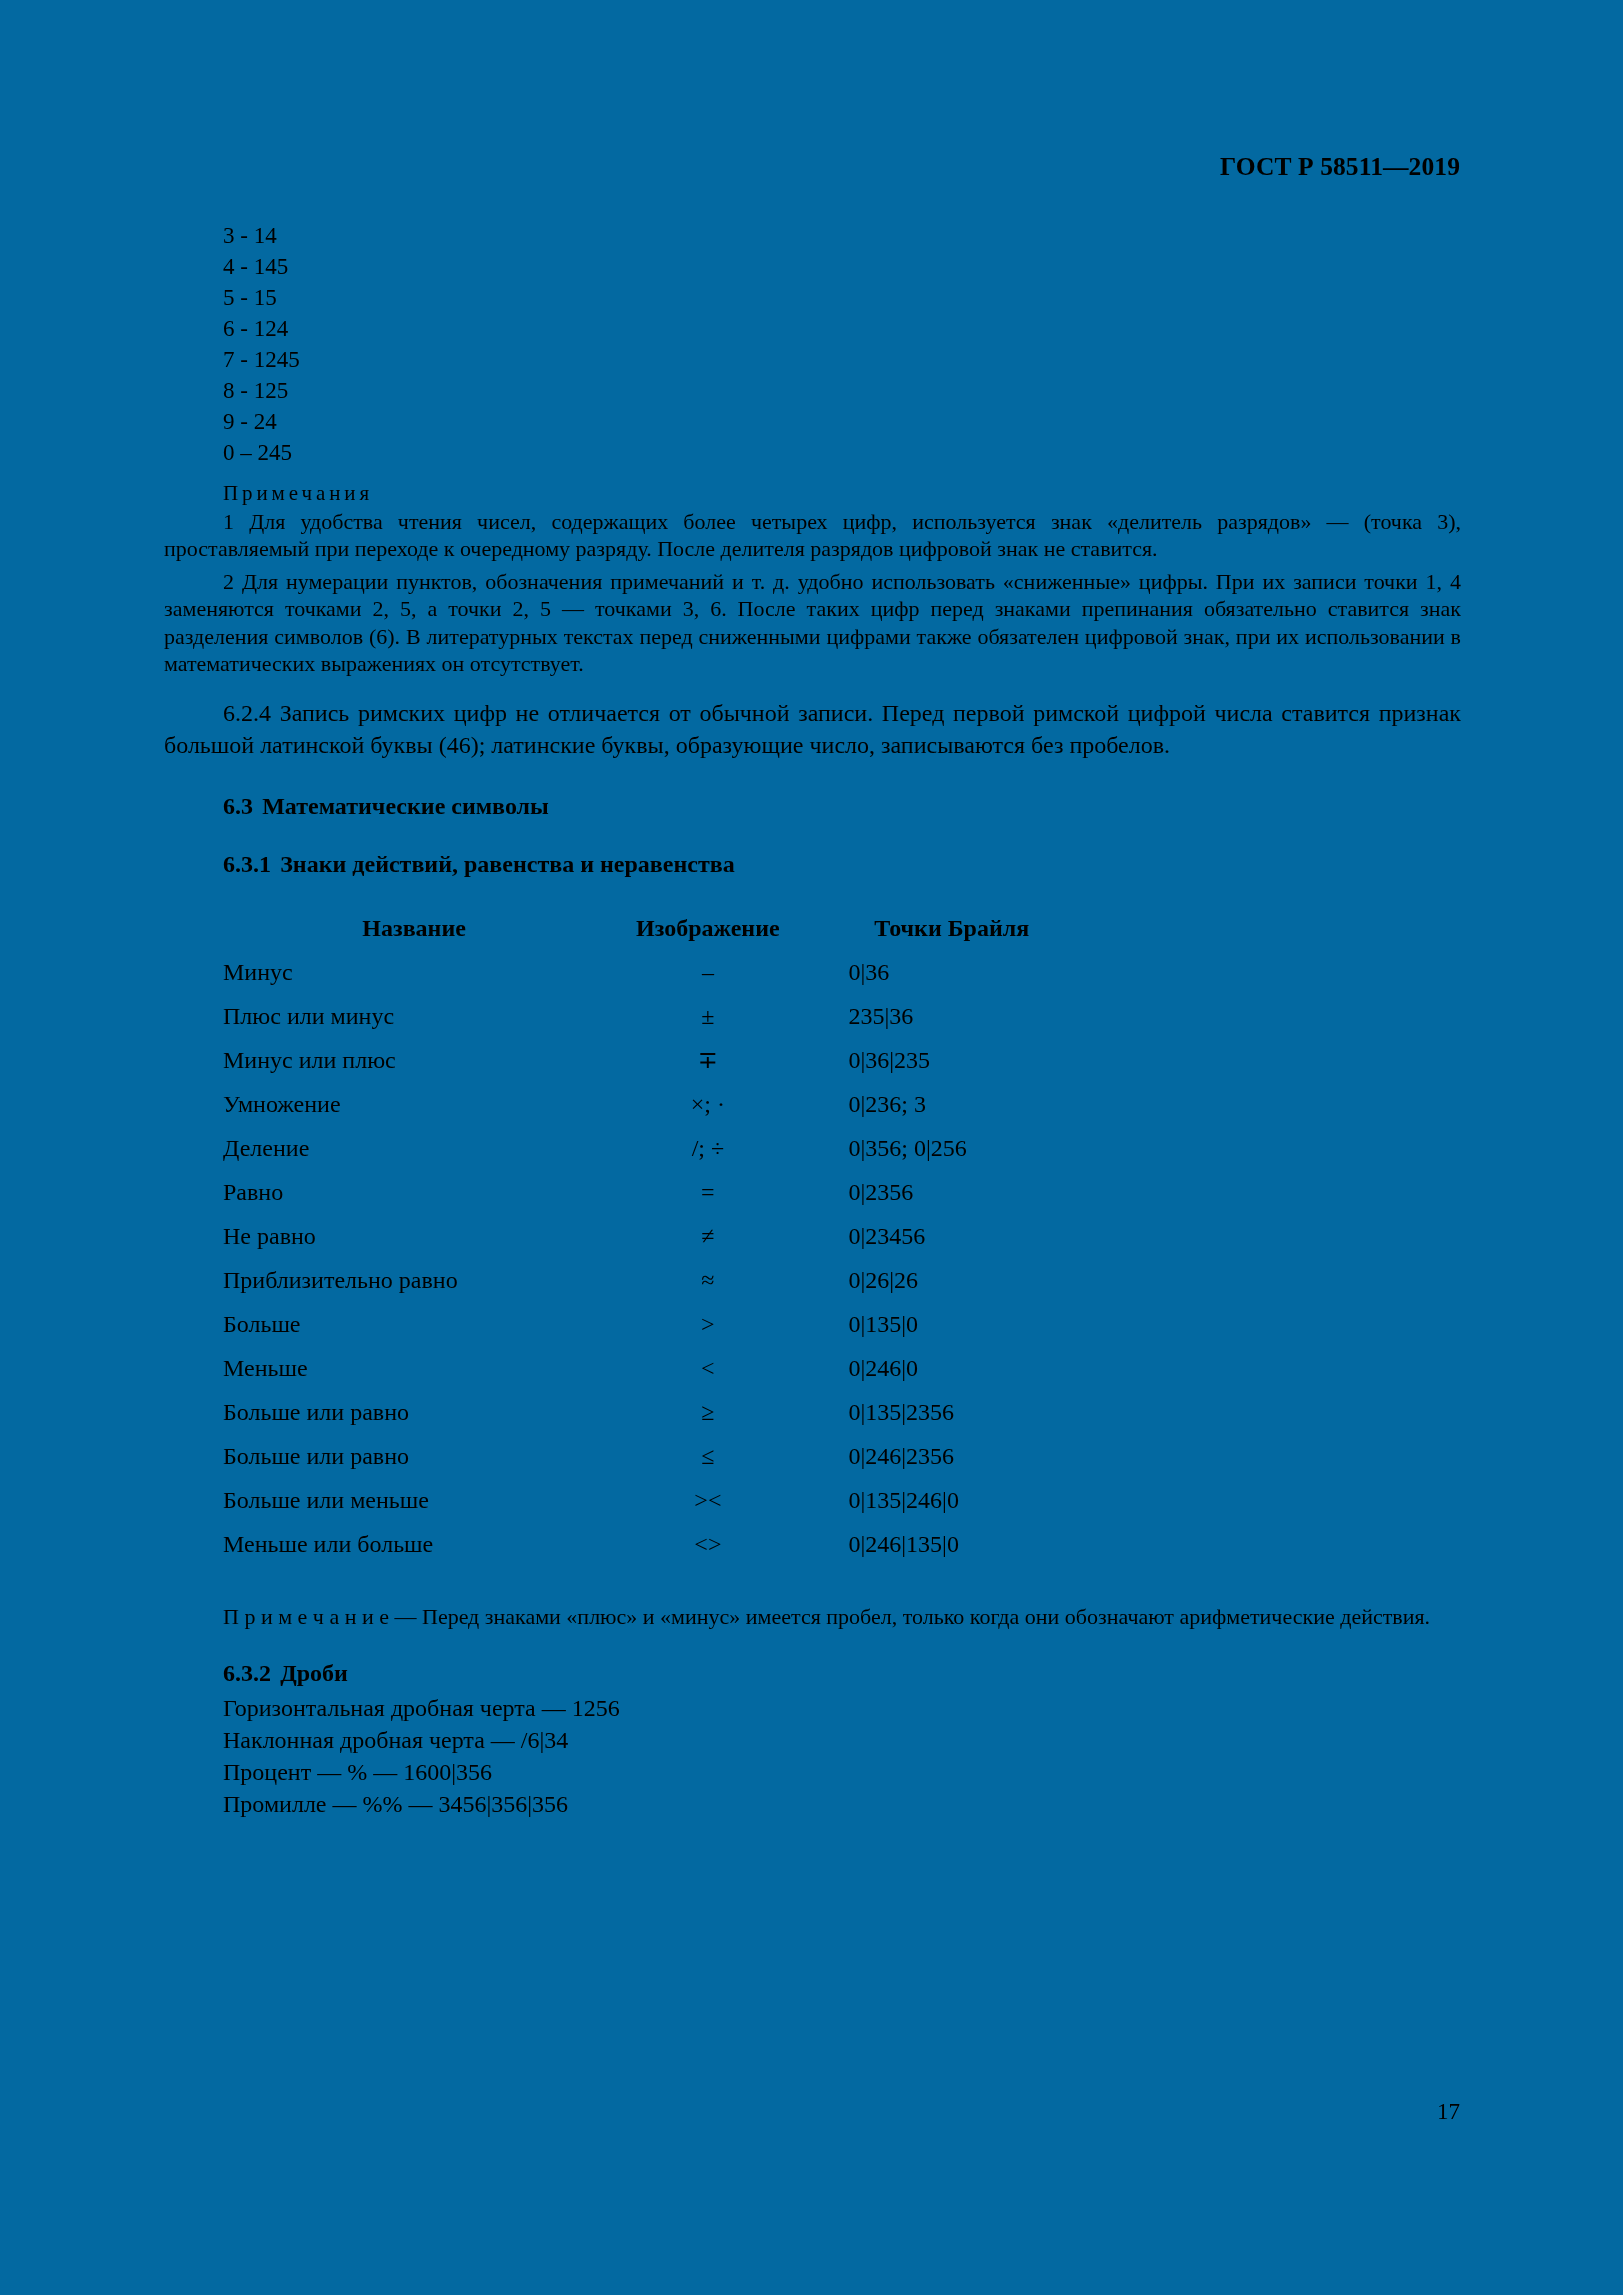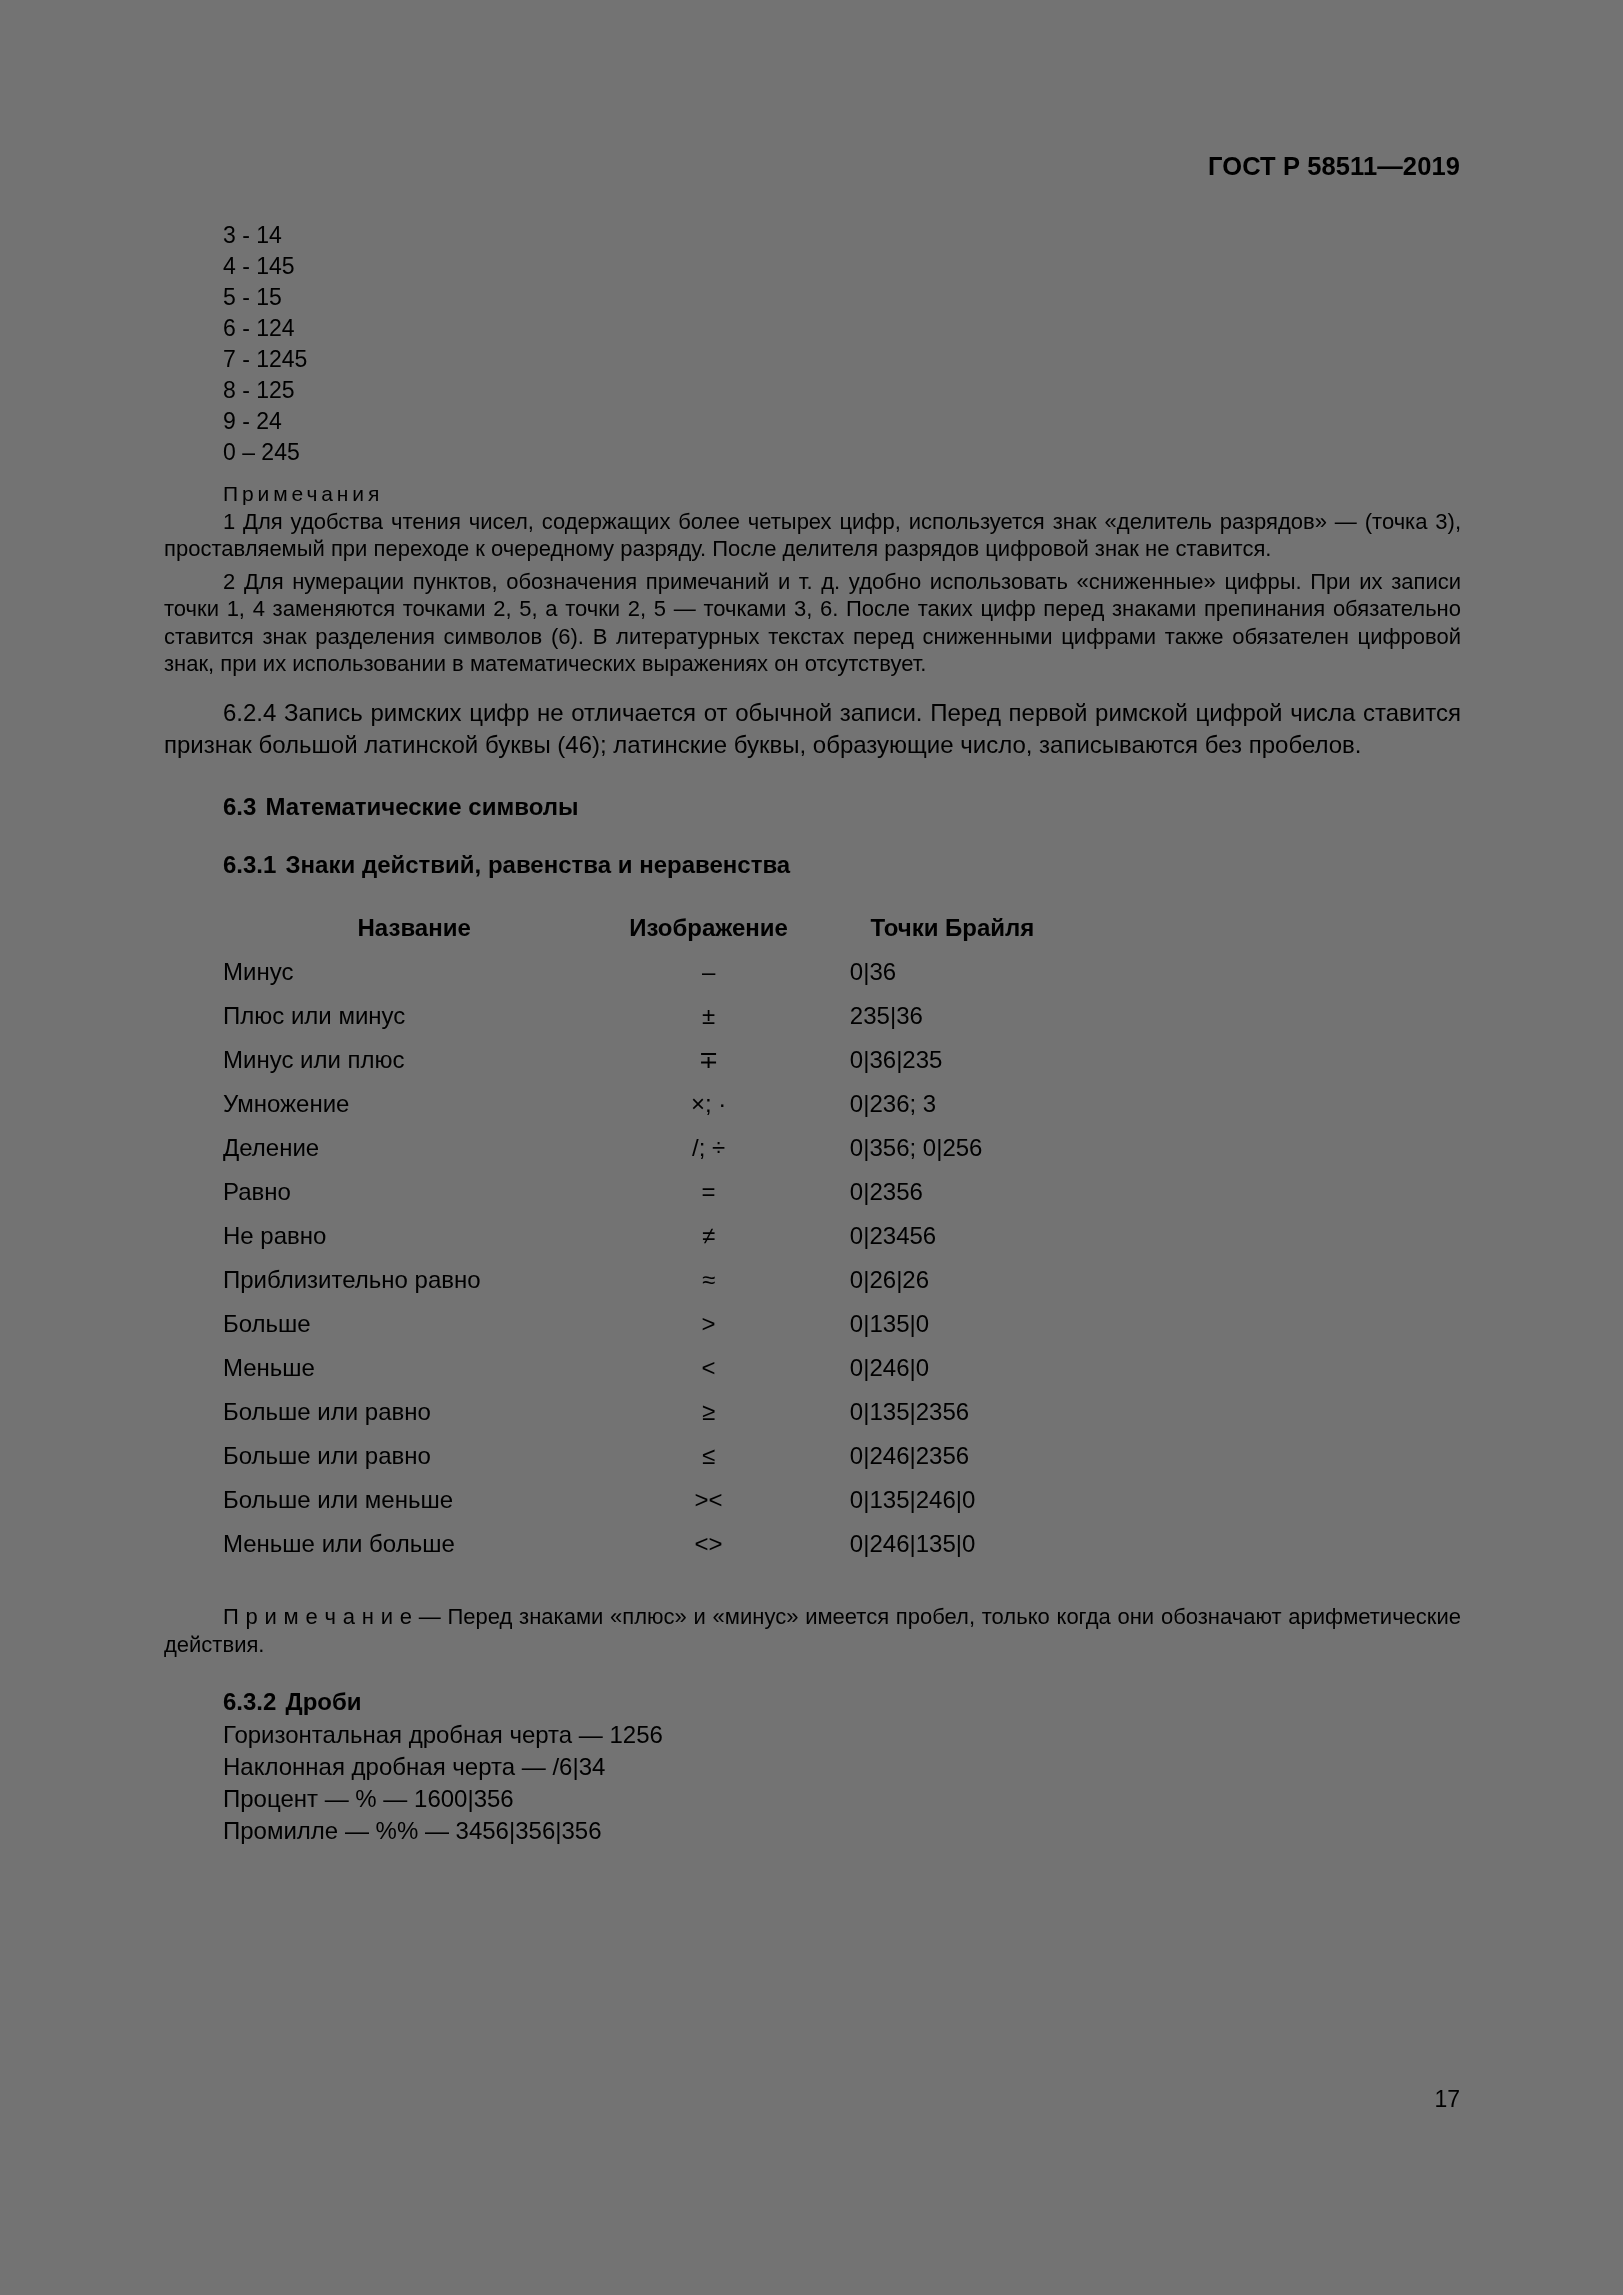--- a/index.html
+++ b/index.html
@@ -5,22 +5,22 @@
 <style>
   html, body {
     margin: 0;
     padding: 0;
     background: #ffffff;
   }
   .page {
     position: relative;
     width: 1624px;
     height: 2295px;
-    background: #737373;
-    font-family: Liberation Sans, sans-serif;
+    background: #0369a1;
+    font-family: Liberation Serif, serif;
     color: #000000;
     box-sizing: border-box;
     overflow: hidden;
   }
 
   
   .doc-header {
     position: absolute;
     top: 152px;
     right: 164px;
@@ -135,21 +135,21 @@
     font-size: 24px;
     line-height: 32px;
     padding-left: 59px;
     white-space: pre;
   }
 
   
   .page-number {
     position: absolute;
     right: 164px;
-    bottom: 182px;
+    bottom: 170px;
     font-size: 23px;
   }
 </style>
 </head>
 <body>
 
 <div class="page">
 
   <div class="doc-header">ГОСТ Р 58511—2019</div>
 

